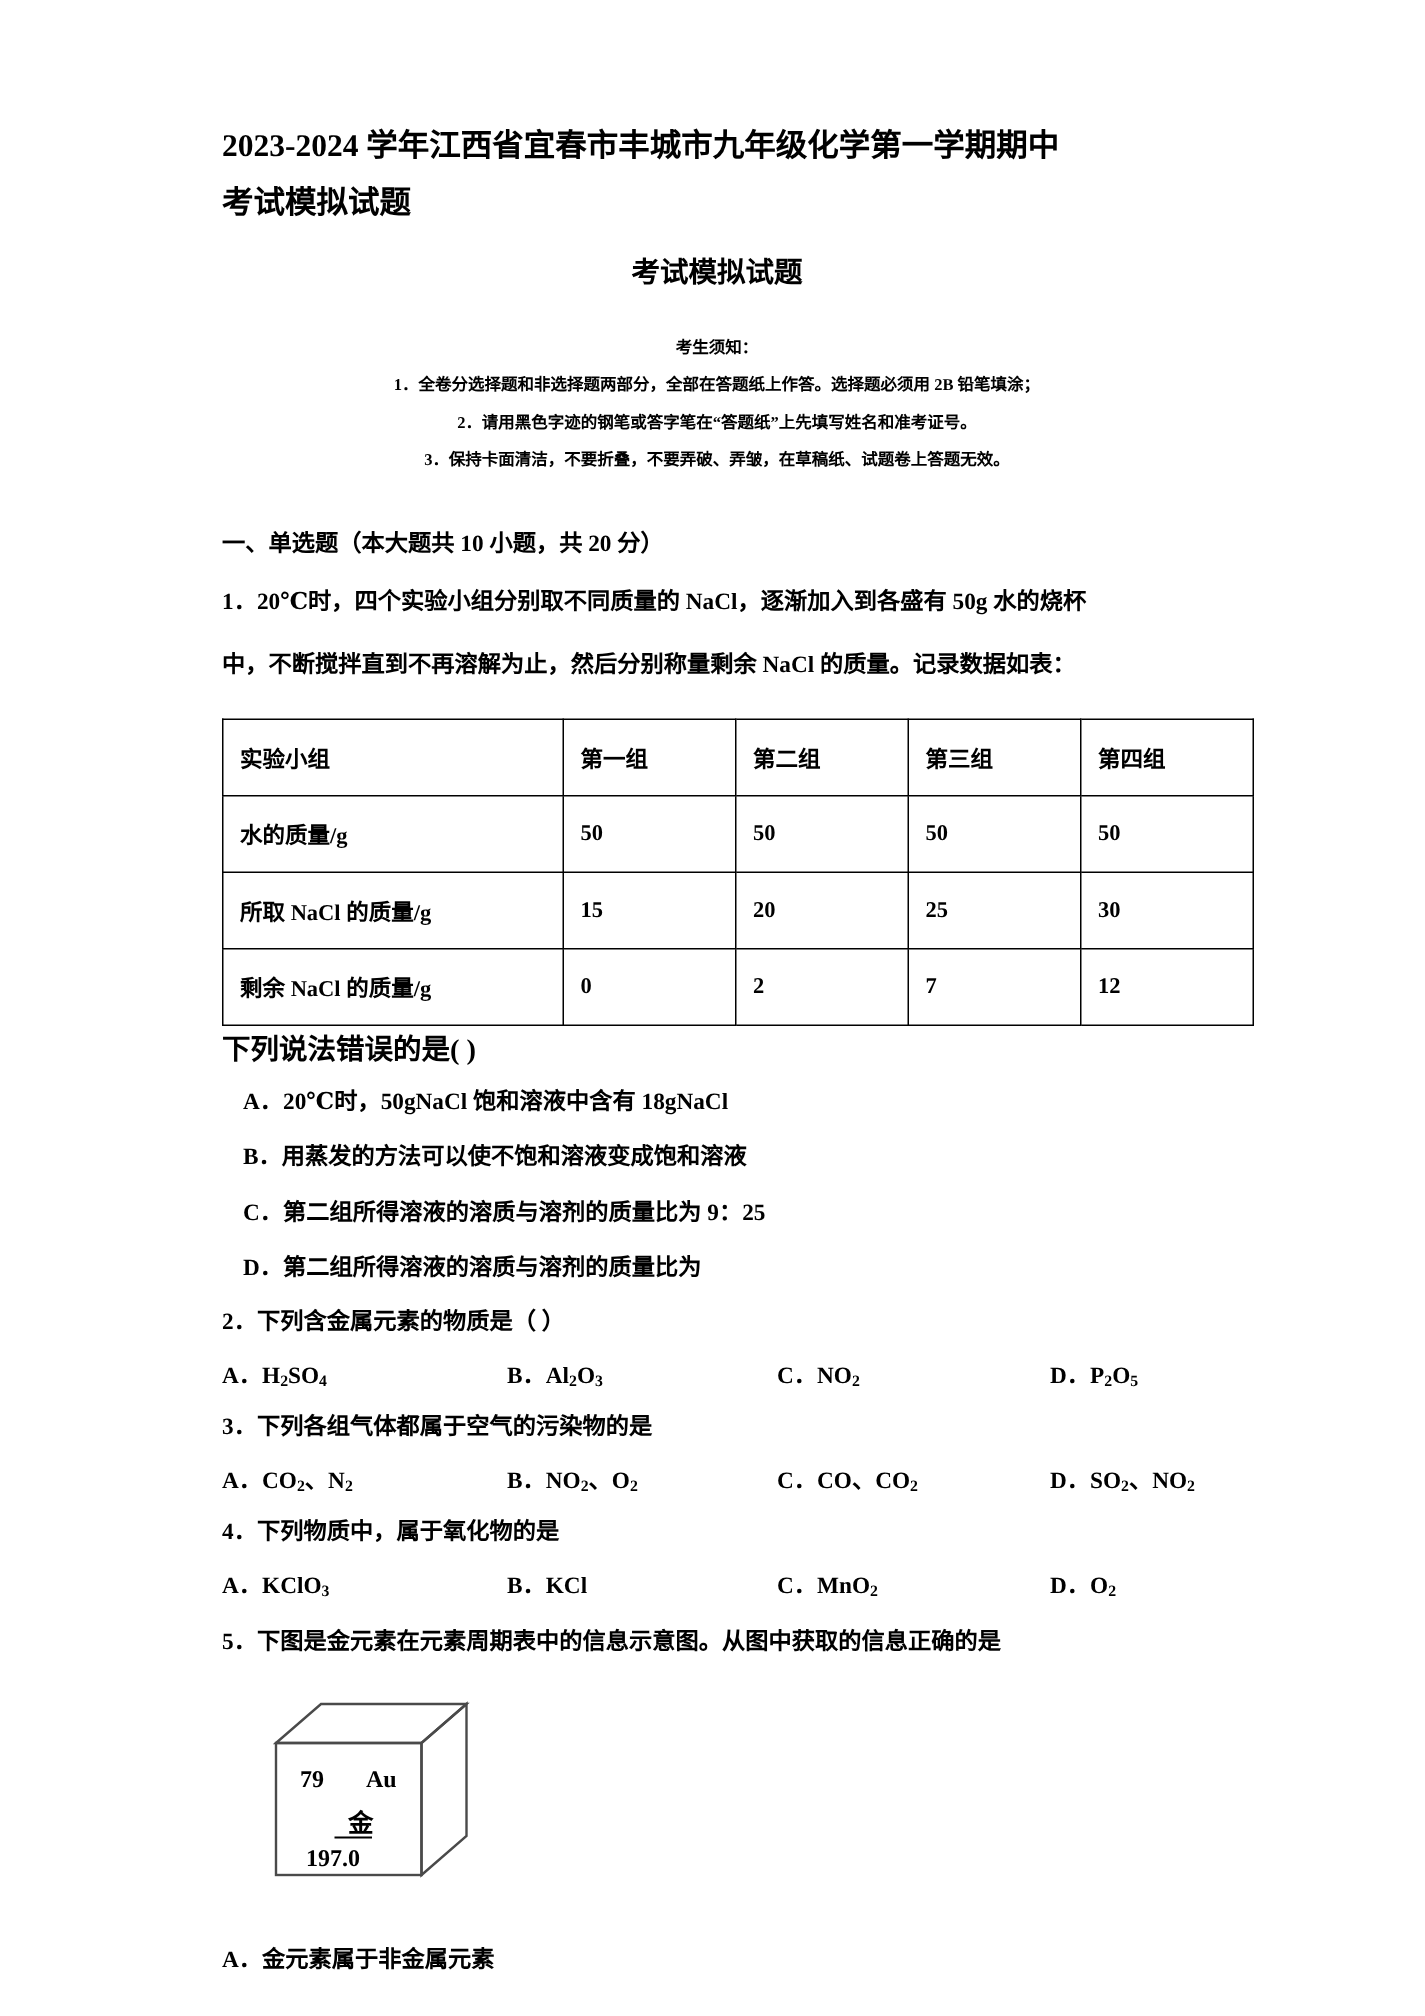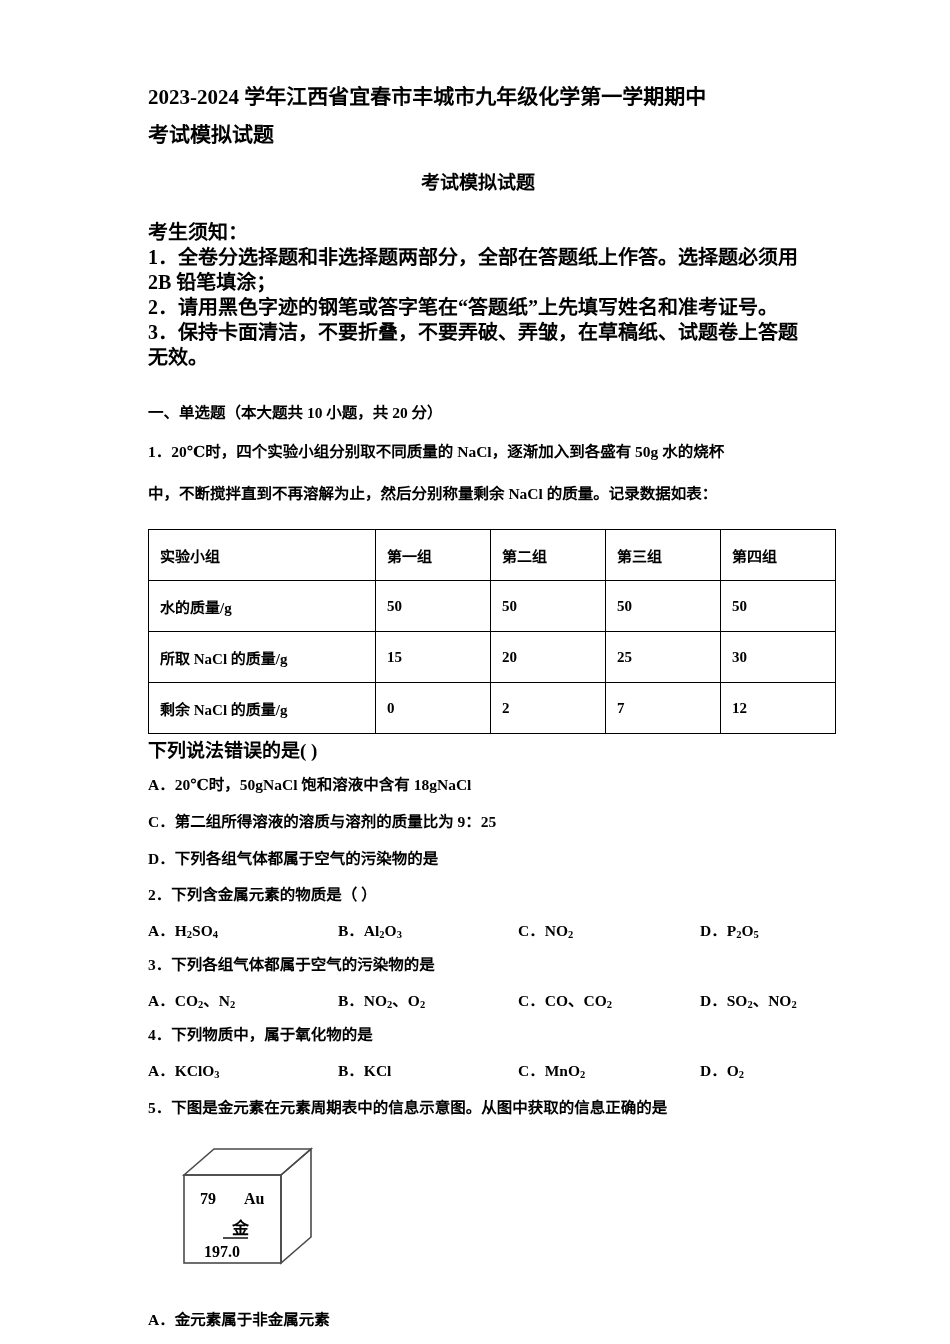--- a/index.html
+++ b/index.html
@@ -46,23 +46,24 @@
     font-weight: bold;
     font-size: 19px;
     line-height: 30px;
     text-align: center;
     margin: 14px 0 0 0;
   }
 
   
   .notice {
     margin-top: 22px;
-    font-size: 20px;
+    font-size: 11px;
     font-weight: bold;
     line-height: 25px;
+    text-align: center;
   }
   .notice .n-line {
     display: block;
     white-space: normal;
   }
 
   
   .section-head {
     margin-top: 30px;
     font-size: 15.5px;
@@ -87,20 +88,21 @@
     margin-top: 4px;
   }
   .opt-block {
     font-size: 15.5px;
     font-weight: bold;
     line-height: 37px;
     margin-top: 2px;
   }
   .opt-block .opt-item {
     display: block;
+    margin-left: 14px;
   }
   .opt-row {
     font-size: 15.5px;
     font-weight: bold;
     line-height: 33px;
     position: relative;
     height: 33px;
   }
   .opt-row .opt {
     position: absolute;
@@ -215,22 +217,23 @@
           <td class="val">7</td>
           <td class="val">12</td>
         </tr>
       </tbody>
     </table>
 
     <div class="q-ask">下列说法错误的是(   )</div>
 
     <div class="opt-block">
       <span class="opt-item">A．20℃时，50gNaCl 饱和溶液中含有 18gNaCl</span>
+      <span class="opt-item">B．用蒸发的方法可以使不饱和溶液变成饱和溶液</span>
       <span class="opt-item">C．第二组所得溶液的溶质与溶剂的质量比为 9：25</span>
-      <span class="opt-item">D．下列各组气体都属于空气的污染物的是</span>
+      <span class="opt-item">D．第二组所得溶液的溶质与溶剂的质量比为</span>
     </div>
 
     <div class="q-stem">2．下列含金属元素的物质是（    ）</div>
     <div class="opt-row" style="margin-top:6px;">
       <span class="opt o1"><span>A．H</span><sub>2</sub><span>SO</span><sub>4</sub></span>
       <span class="opt o2"><span>B．Al</span><sub>2</sub><span>O</span><sub>3</sub></span>
       <span class="opt o3"><span>C．NO</span><sub>2</sub></span>
       <span class="opt o4"><span>D．P</span><sub>2</sub><span>O</span><sub>5</sub></span>
     </div>
 

